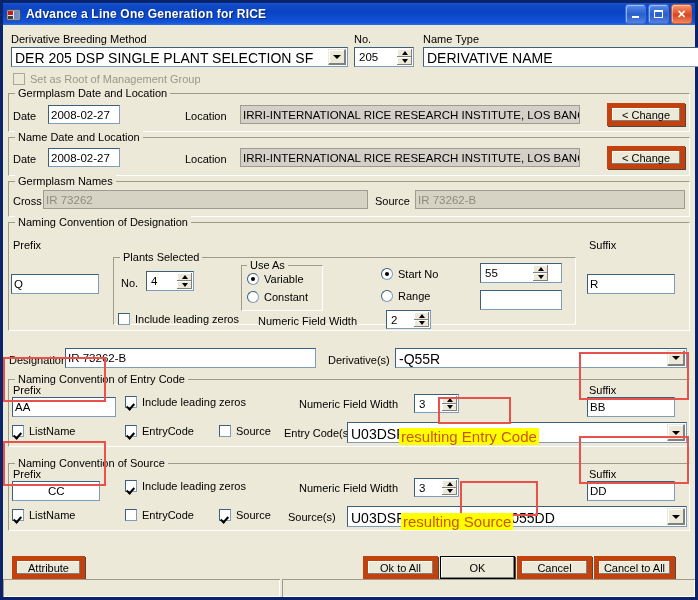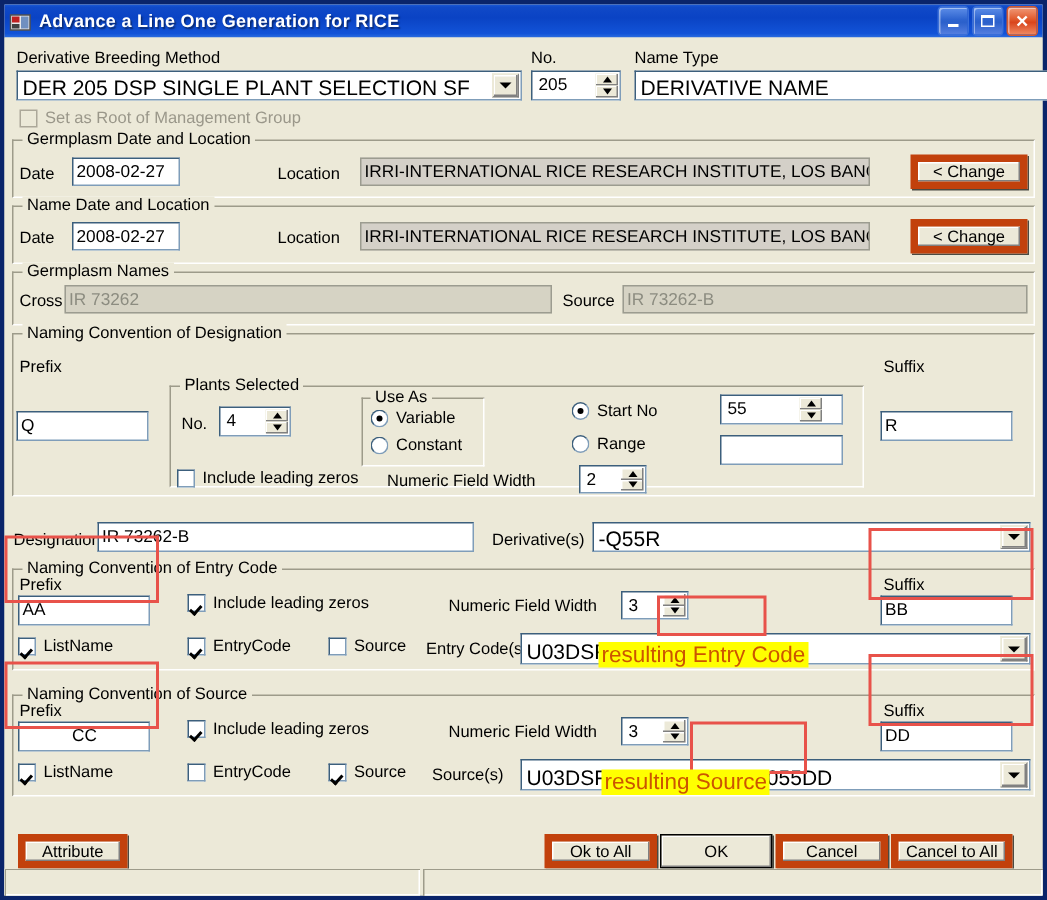--- a/index.html
+++ b/index.html
@@ -321,21 +321,21 @@
       <span class="ctext">-Q55R</span>
       <span class="carrow">
           <i class="tri-d"></i>
         </span>
     </div>
 
     <div class="group-outline" style="left:5px;top:354px;width:682px;height:68px;"></div>
     <span class="group-title" style="left:12px;top:348px;">Naming Convention of Entry Code</span>
 
     <span class="lbl" style="position:absolute;left:10px;top:359px;">Prefix</span>
-    <div class="tbox" style="left:9px;top:372px;width:88px;height:20px;position:absolute;">
+    <div class="tbox" style="left:9px;top:372px;width:104px;height:20px;position:absolute;">
       <span>AA</span>
     </div>
 
     <div class="chkrow" style="left:122px;top:371px;">
       <span class="cb on"></span>
       <span class="lbl">Include leading zeros</span>
     </div>
     <span class="lbl" style="position:absolute;left:296px;top:373px;">Numeric Field Width</span>
     <div class="tbox" style="left:411px;top:369px;width:45px;height:19px;position:absolute;padding-right:0;">
       <span style="flex:1;padding-left:2px;">3</span>

